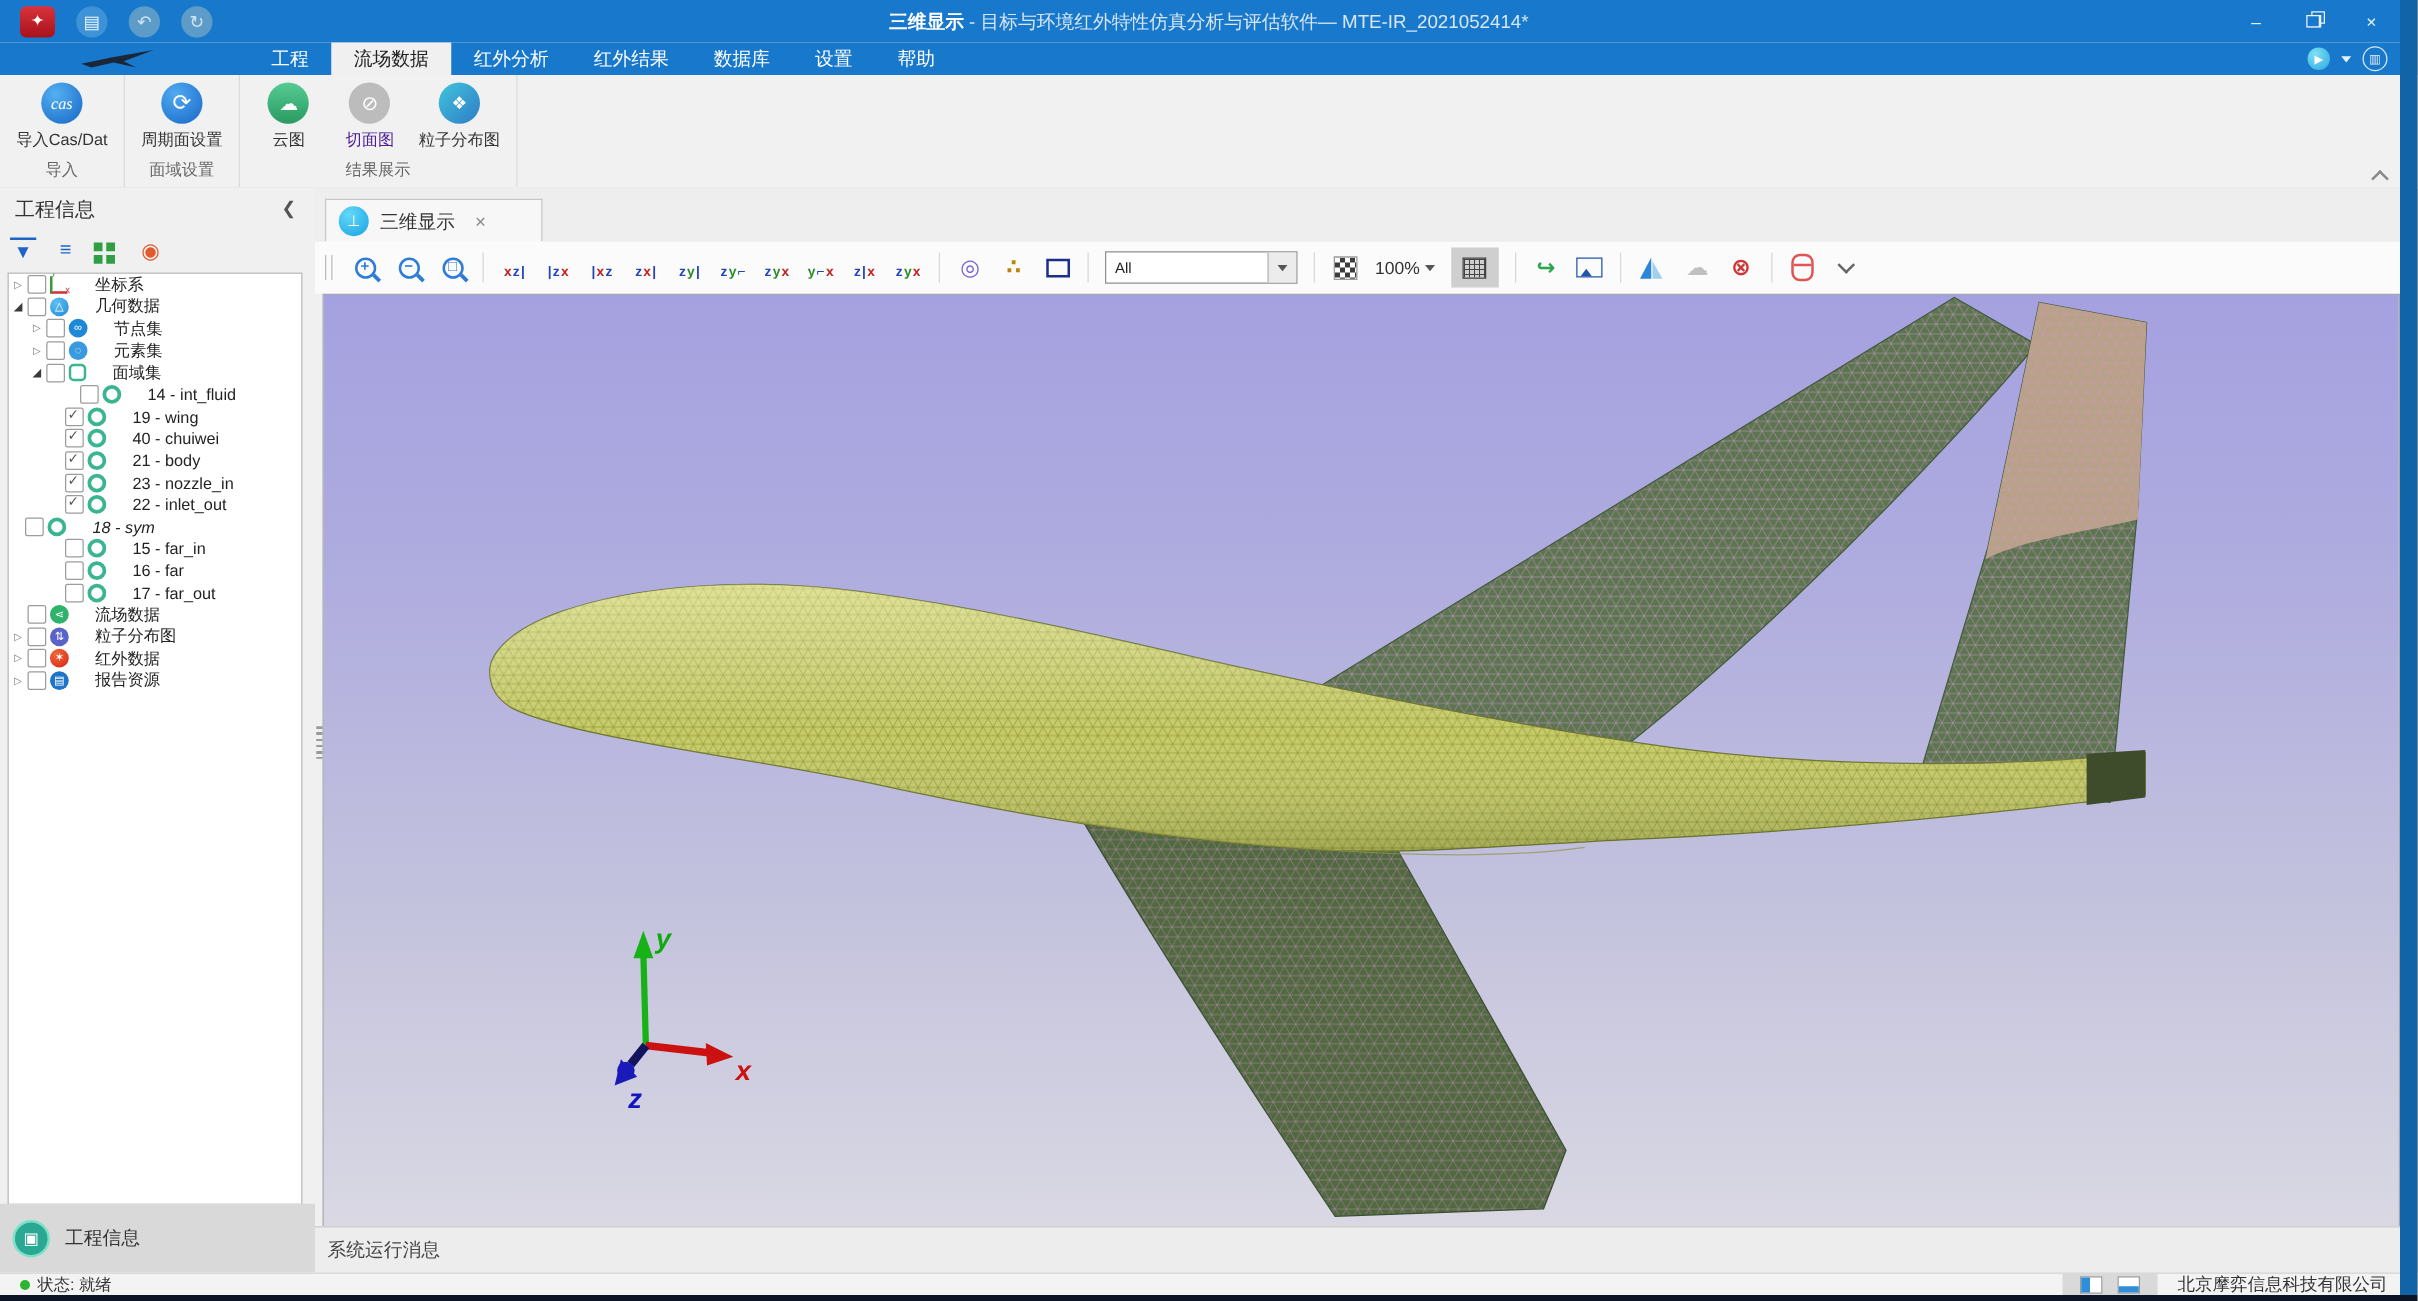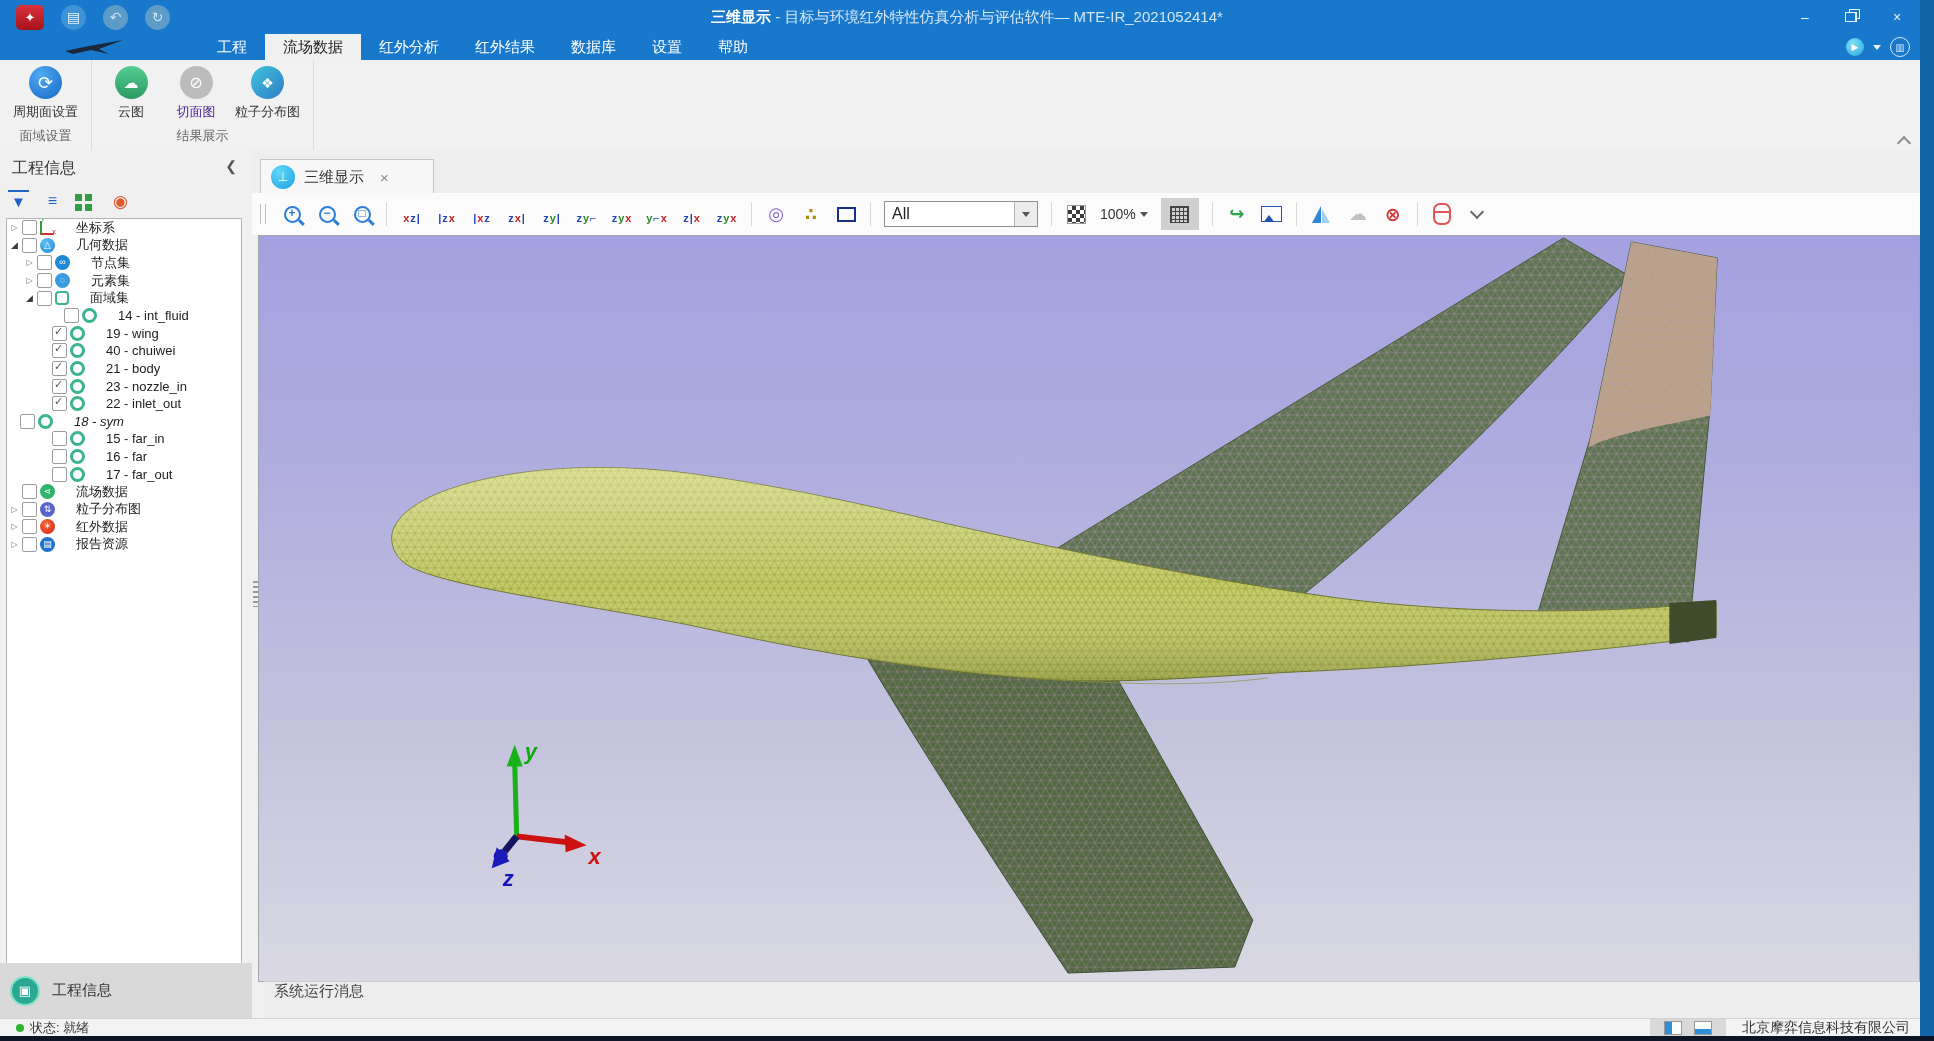--- a/index.html
+++ b/index.html
@@ -103,21 +103,21 @@
   .vsep{width:1px;height:24px;background:#d8d8d8;}
   .tbtn{display:flex;align-items:center;justify-content:center;min-width:22px;height:26px;}
   .mag{width:13px;height:13px;border:2px solid #2e7cd6;border-radius:50%;position:relative;}
   .mag::after{content:"";position:absolute;width:7px;height:2.5px;background:#2e7cd6;right:-6px;bottom:-3px;transform:rotate(45deg);}
   .mag .mg{position:absolute;left:0;top:-1px;width:13px;text-align:center;font-size:12px;font-weight:bold;color:#2e7cd6;line-height:13px;}
   .vp{width:23px;height:20px;position:relative;font-size:11px;font-weight:bold;display:flex;align-items:flex-end;justify-content:center;gap:1px;line-height:1;}
   .probe{color:#7a5fd0;font-size:18px;}
   .dots{color:#b8860b;font-size:17px;font-weight:bold;}
   .selrect{width:15px;height:11px;border:2px solid #1a2e8a;}
   .combo{width:152px;height:24px;border:1px solid #8f8f8f;background:#fff;display:flex;align-items:center;}
-  .combo-val{flex:1;padding-left:7px;font-size:16px;color:#222;}
+  .combo-val{flex:1;padding-left:7px;font-size:12px;color:#222;}
   .combo-btn{width:22px;height:100%;background:#ececec;border-left:1px solid #b5b5b5;display:flex;align-items:center;justify-content:center;}
   .caret-dn{width:0;height:0;border-left:4px solid transparent;border-right:4px solid transparent;border-top:5px solid #555;}
   .checker{width:17px;height:17px;background:repeating-conic-gradient(#3c3c3c 0% 25%,#ffffff 25% 50%);background-size:8px 8px;border:1px solid #999;}
   .zoomlvl{display:flex;align-items:center;gap:4px;font-size:14px;color:#333;}
   .gridbtn{width:38px;height:32px;background:#cfcfcf;display:flex;align-items:center;justify-content:center;}
   .gridglyph{width:17px;height:15px;border:1px solid #444;
      background-image:repeating-linear-gradient(#444 0 1px,transparent 1px 4px),repeating-linear-gradient(90deg,#444 0 1px,transparent 1px 4px);}
   .exp{color:#2ea44f;font-size:18px;font-weight:bold;}
   .snap{width:19px;height:14px;border:1.5px solid #2255aa;position:relative;overflow:hidden;}
   .snap::after{content:"";position:absolute;left:1px;bottom:-2px;width:0;height:0;border-left:6px solid transparent;border-right:6px solid transparent;border-bottom:8px solid #2255aa;}
@@ -130,21 +130,21 @@
   .mouseico::before{content:"";position:absolute;left:0;top:6px;width:100%;height:2px;background:#e05555;}
   .chev{width:8px;height:8px;border-right:2px solid #666;border-bottom:2px solid #666;transform:rotate(45deg);margin-top:-4px;}
 
   
   .viewport{position:absolute;left:6px;top:85px;right:0;bottom:36px;border:1px solid #a2a8ae;box-sizing:border-box;
      background:linear-gradient(180deg,#a5a1e0 0%,#aeabdf 28%,#c3c2dd 65%,#d9d8e3 100%);}
   .viewport svg{display:block;width:100%;height:100%;}
   .vsplit{position:absolute;left:-6px;top:345px;width:5px;height:26px;background:repeating-linear-gradient(#9a9a9a 0 2px,transparent 2px 5px);}
 
   
-  .msgbar{position:absolute;left:12px;bottom:0;right:0;height:36px;background:#ededed;border-top:1px solid #cccccc;display:flex;}
+  .msgbar{position:absolute;left:0;bottom:0;right:0;height:36px;background:#ededed;border-top:1px solid #cccccc;display:flex;align-items:center;}
   .msgbar span{margin-left:10px;font-size:15px;color:#444;}
   .statusbar{position:absolute;left:0;top:1018px;width:100%;height:18px;background:#f3f3f3;border-top:1px solid #d2d2d2;display:flex;align-items:center;font-size:13px;color:#333;}
   .sdot{width:8px;height:8px;border-radius:50%;background:#2db52d;margin:0 6px 0 16px;}
   .sb-right{position:absolute;right:24px;display:flex;align-items:center;height:100%;}
   .sb-icons{display:flex;align-items:center;gap:12px;background:#d9d9d9;height:100%;padding:0 14px;}
   .sbi{width:16px;height:12px;border:1px solid #9a9a9a;background:#fff;position:relative;}
   .sbi.left::after{content:"";position:absolute;left:0;top:0;width:7px;height:100%;background:#2e8fd8;}
   .sbi.bottom::after{content:"";position:absolute;left:0;bottom:0;width:100%;height:5px;background:#2e8fd8;}
   .company{margin-left:16px;font-size:14px;color:#333;}
   .rightstrip{position:absolute;right:0;top:0;width:14px;height:1036px;background:#1164a8;}
@@ -196,20 +196,29 @@
         <div class="mitem">帮助</div>
       </nav>
     <div class="menu-right">
       <div class="mr-circle">▶</div>
       <div class="mr-caret"></div>
       <div class="mr-circle outline">▥</div>
     </div>
   </div>
 
   <div class="ribbon">
+      <div class="rgroup">
+        <div class="rbtns">
+          <div class="rbtn">
+            <div class="rico ri-cas">cas</div>
+            <div class="rlabel">导入Cas/Dat</div>
+          </div>
+        </div>
+        <div class="rgname">导入</div>
+      </div>
       <div class="rgroup">
         <div class="rbtns">
           <div class="rbtn">
             <div class="rico ri-clock">⟳</div>
             <div class="rlabel">周期面设置</div>
           </div>
         </div>
         <div class="rgname">面域设置</div>
       </div>
       <div class="rgroup">

